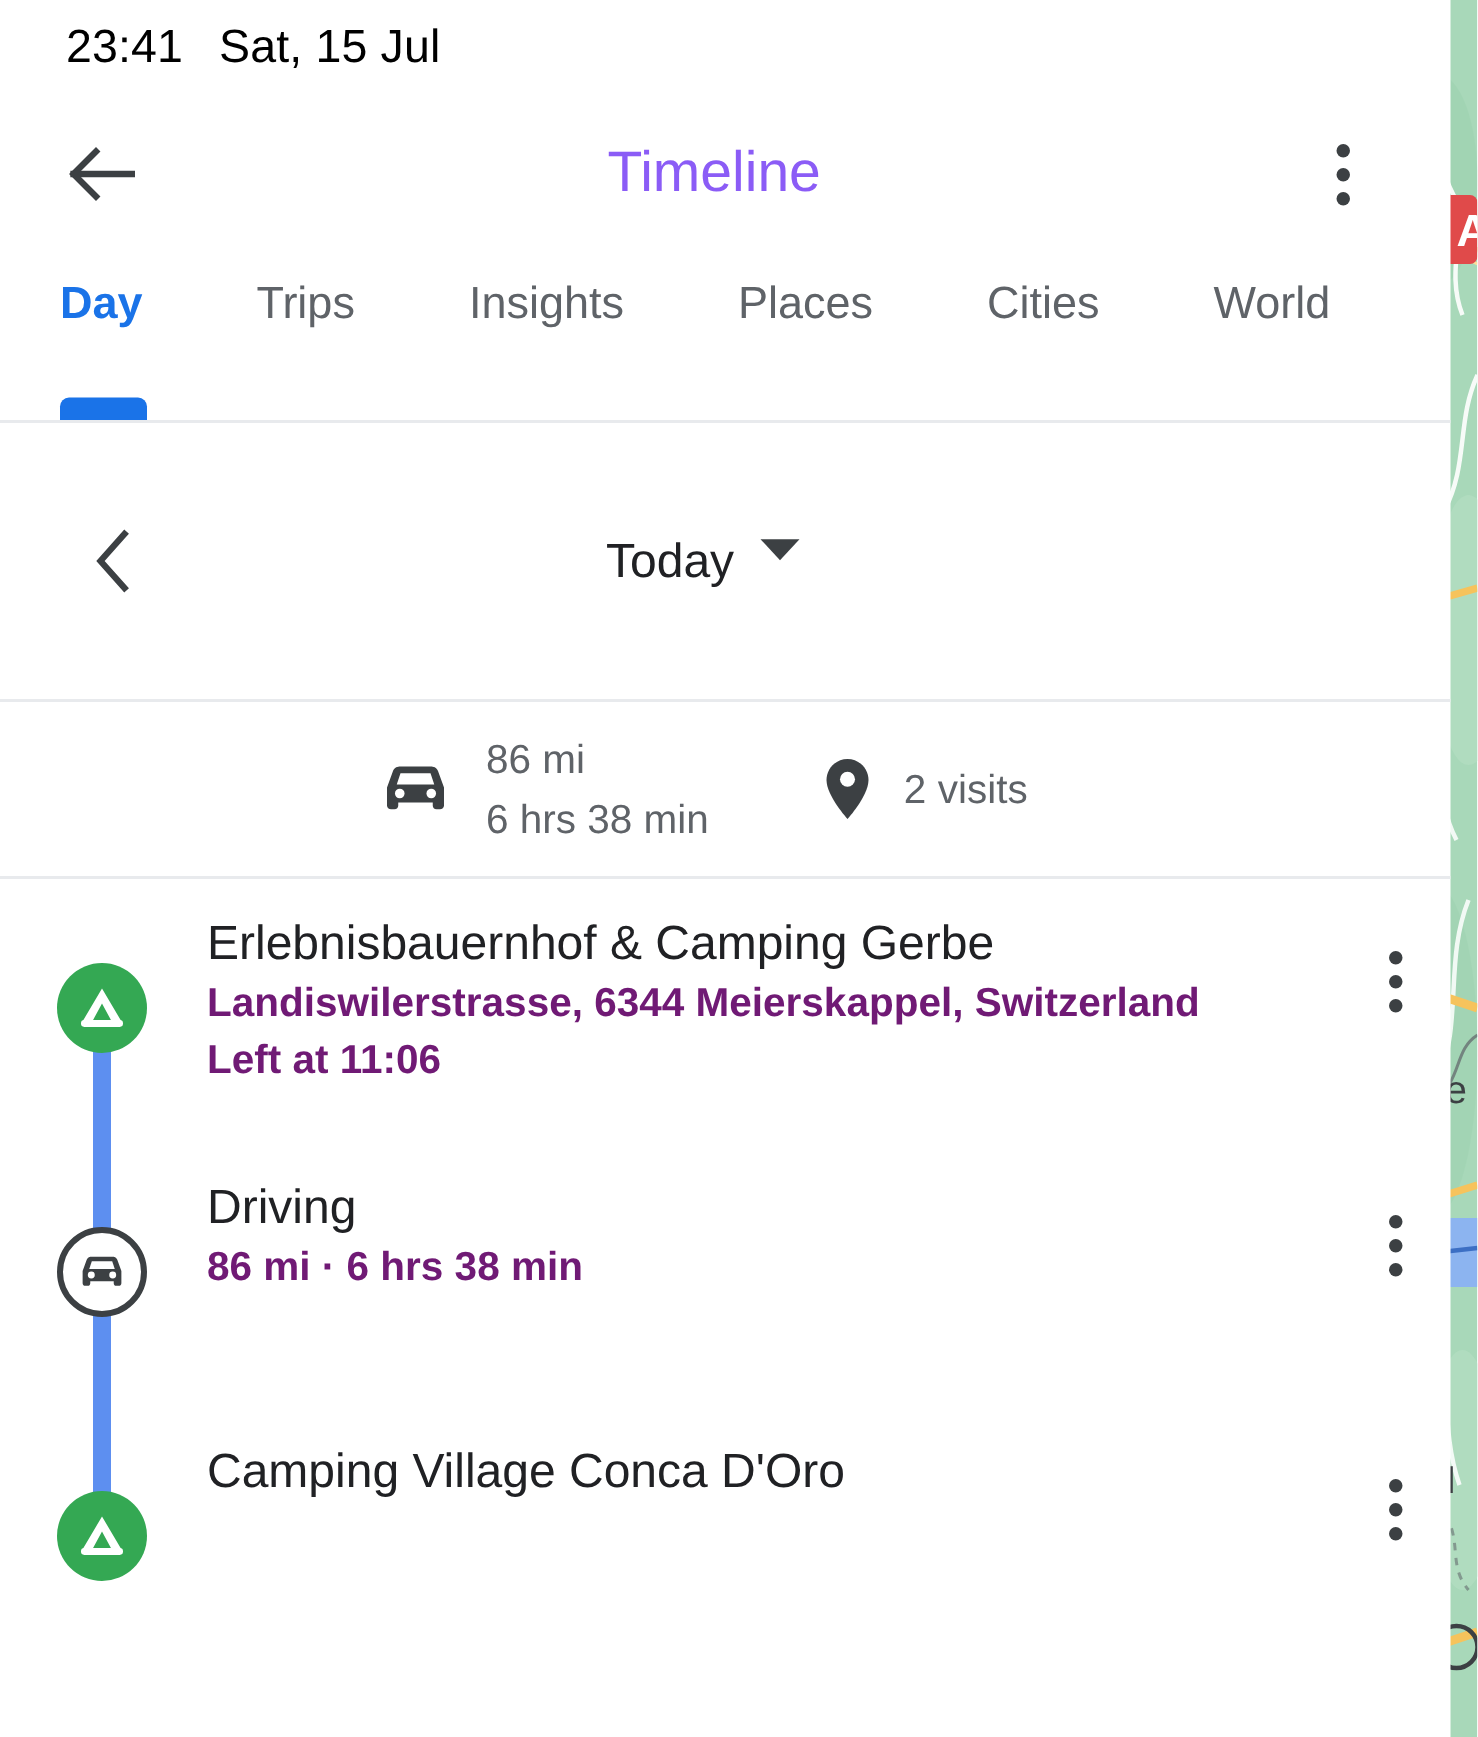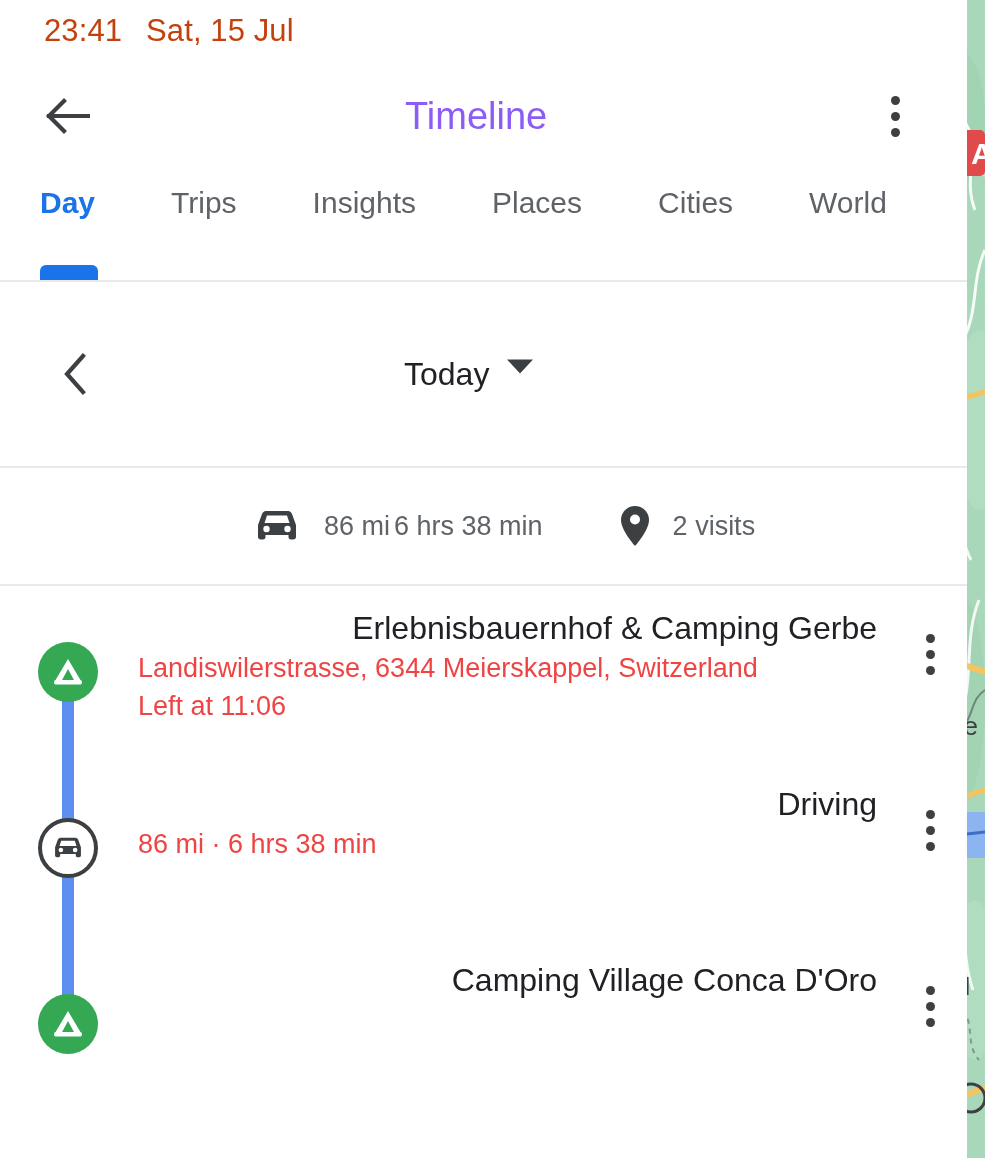--- a/index.html
+++ b/index.html
@@ -41,21 +41,21 @@
   
   #status-bar {
     height: 62px;
     display: flex;
     align-items: center;
     padding-left: 44px;
     box-sizing: border-box;
   }
   .status-text {
     font-size: 31px;
-    color: #c2410c;
+    color: #000000;
     letter-spacing: 0.1px;
     text-align: center;
   }
   .status-time { margin-right: 24px; }
 
   
   #app-bar {
     height: 108px;
     position: relative;
   }
@@ -192,20 +192,21 @@
     align-items: center;
     gap: 76px;
   }
   .summary-item {
     display: flex;
     align-items: center;
     gap: 22px;
   }
   .summary-lines {
     display: flex;
+    flex-direction: column;
     justify-content: center;
     gap: 4px;
   }
   .summary-text {
     font-size: 27px;
     color: #5f6368;
     line-height: 1.35;
   }
 
   
@@ -252,28 +253,28 @@
     flex: 1 1 auto;
     padding-right: 16px;
     padding-top: 0;
   }
   .entry-title {
     font-size: 32px;
     color: #202124;
     line-height: 1.28;
     margin: 0;
     white-space: nowrap;
-    text-align: right;
   }
   .entry-sub {
     font-size: 27px;
-    color: #ef4444;
+    color: #701a75;
     line-height: 1.42;
     margin: 0;
     white-space: nowrap;
+    font-weight: bold;
   }
   .entry-menu {
     flex: 0 0 74px;
     display: flex;
     flex-direction: column;
     align-items: center;
     gap: 7px;
     cursor: pointer;
   }
 </style>

